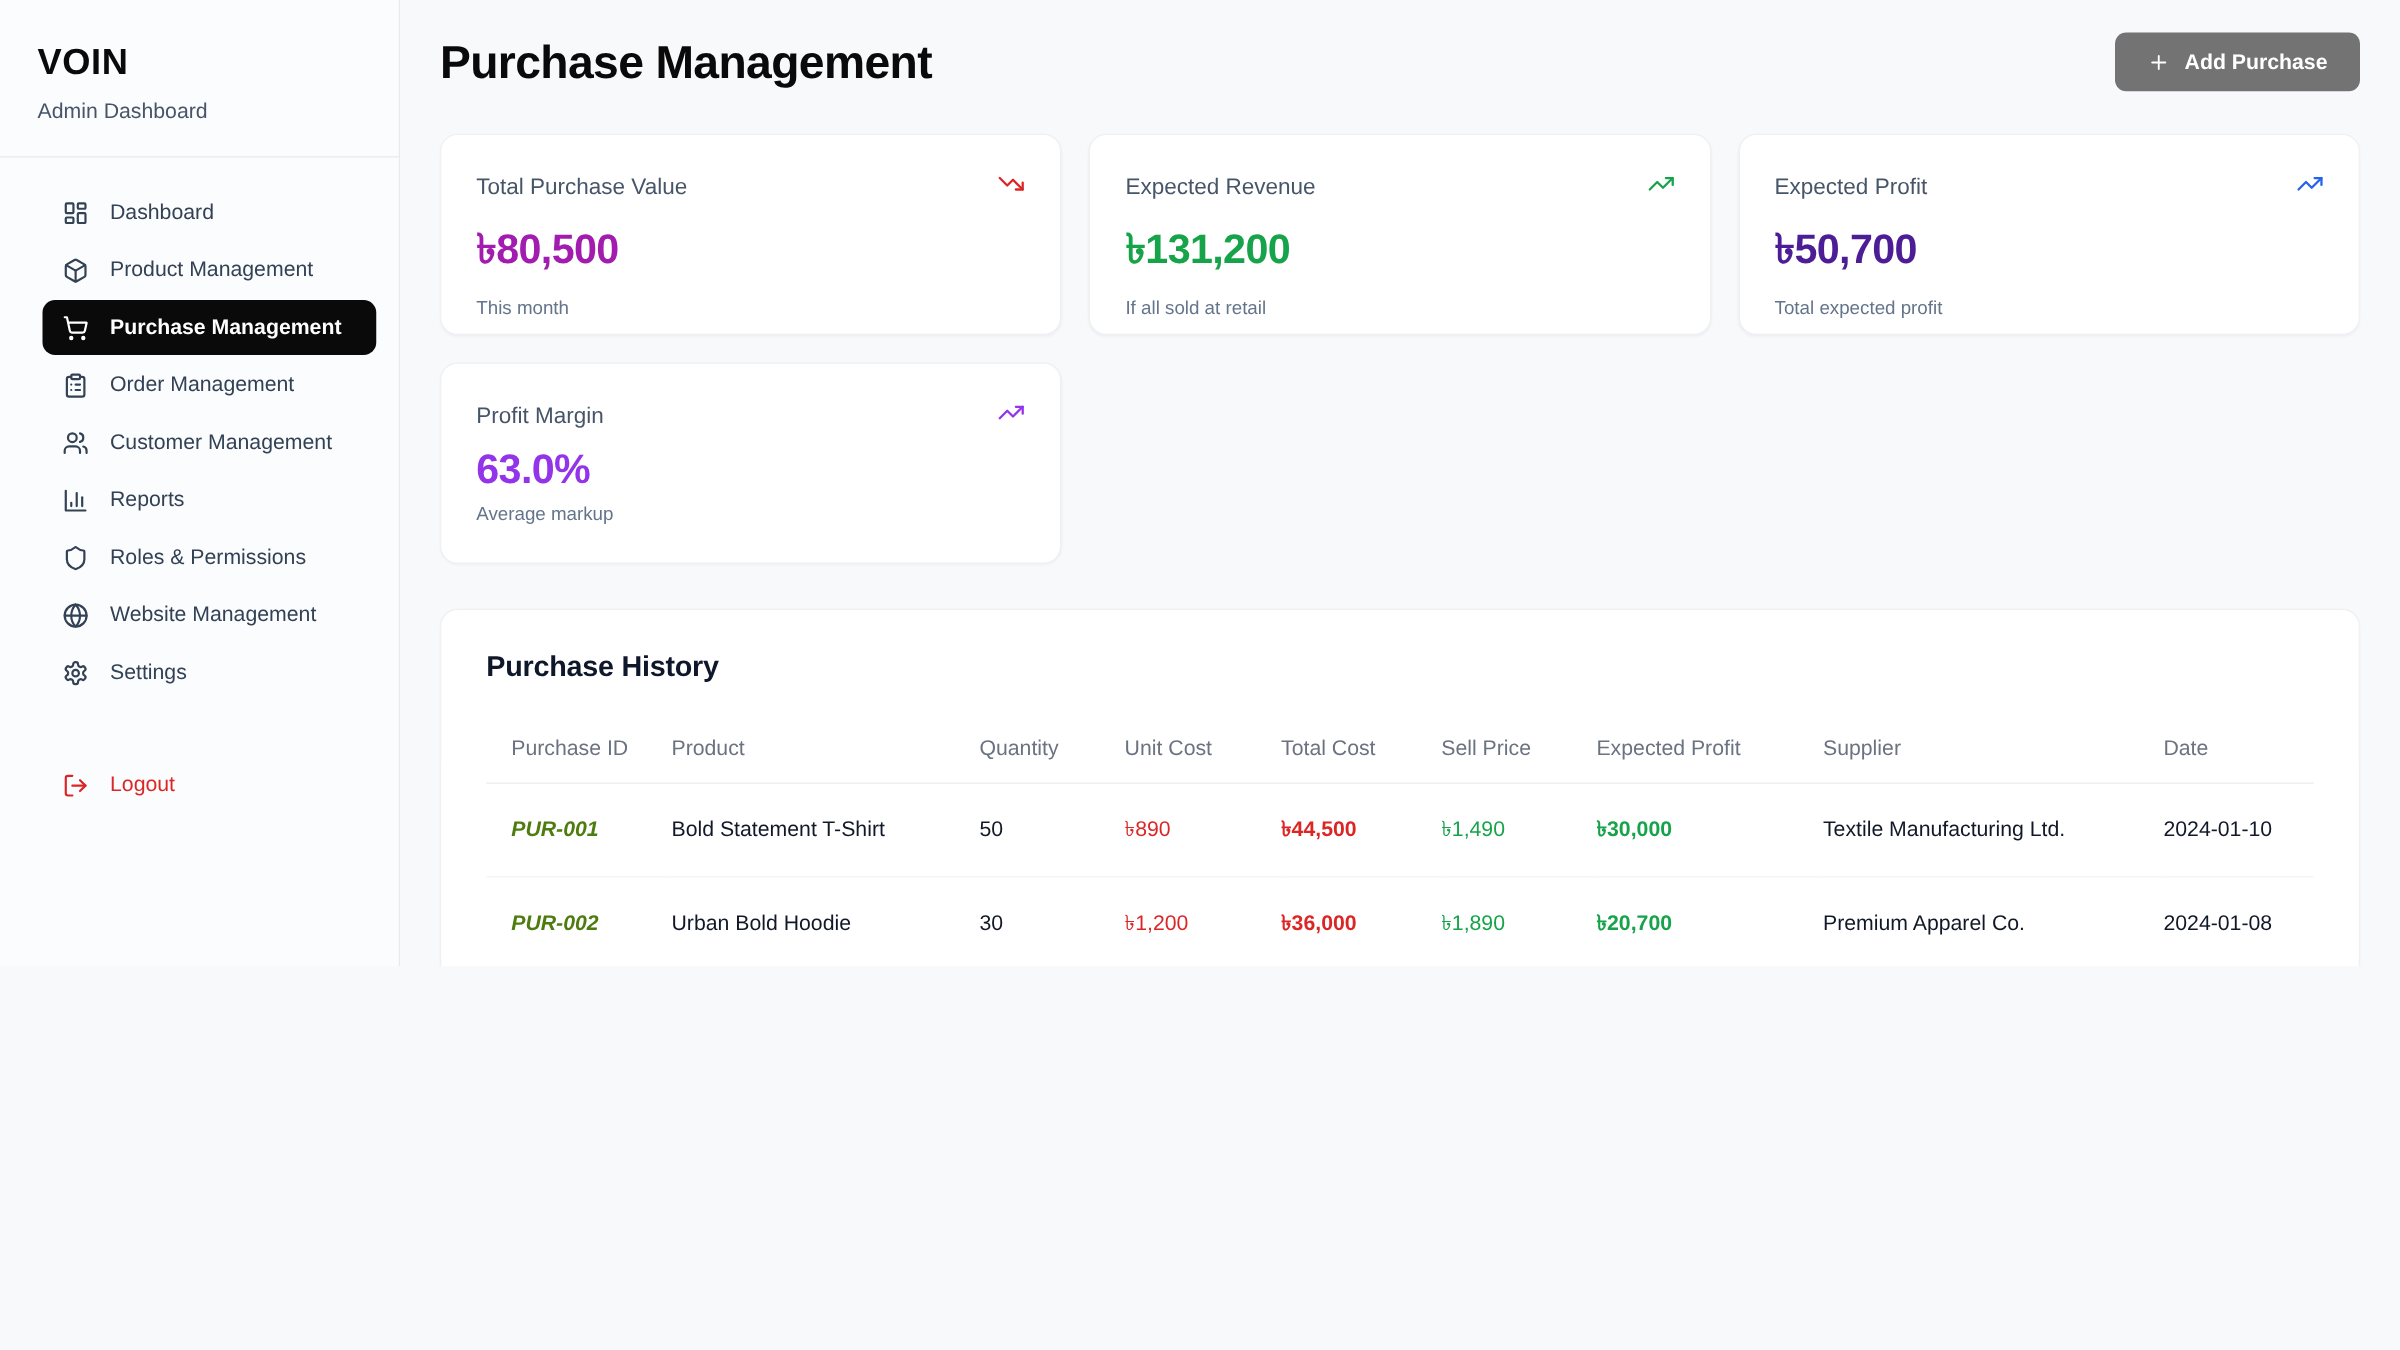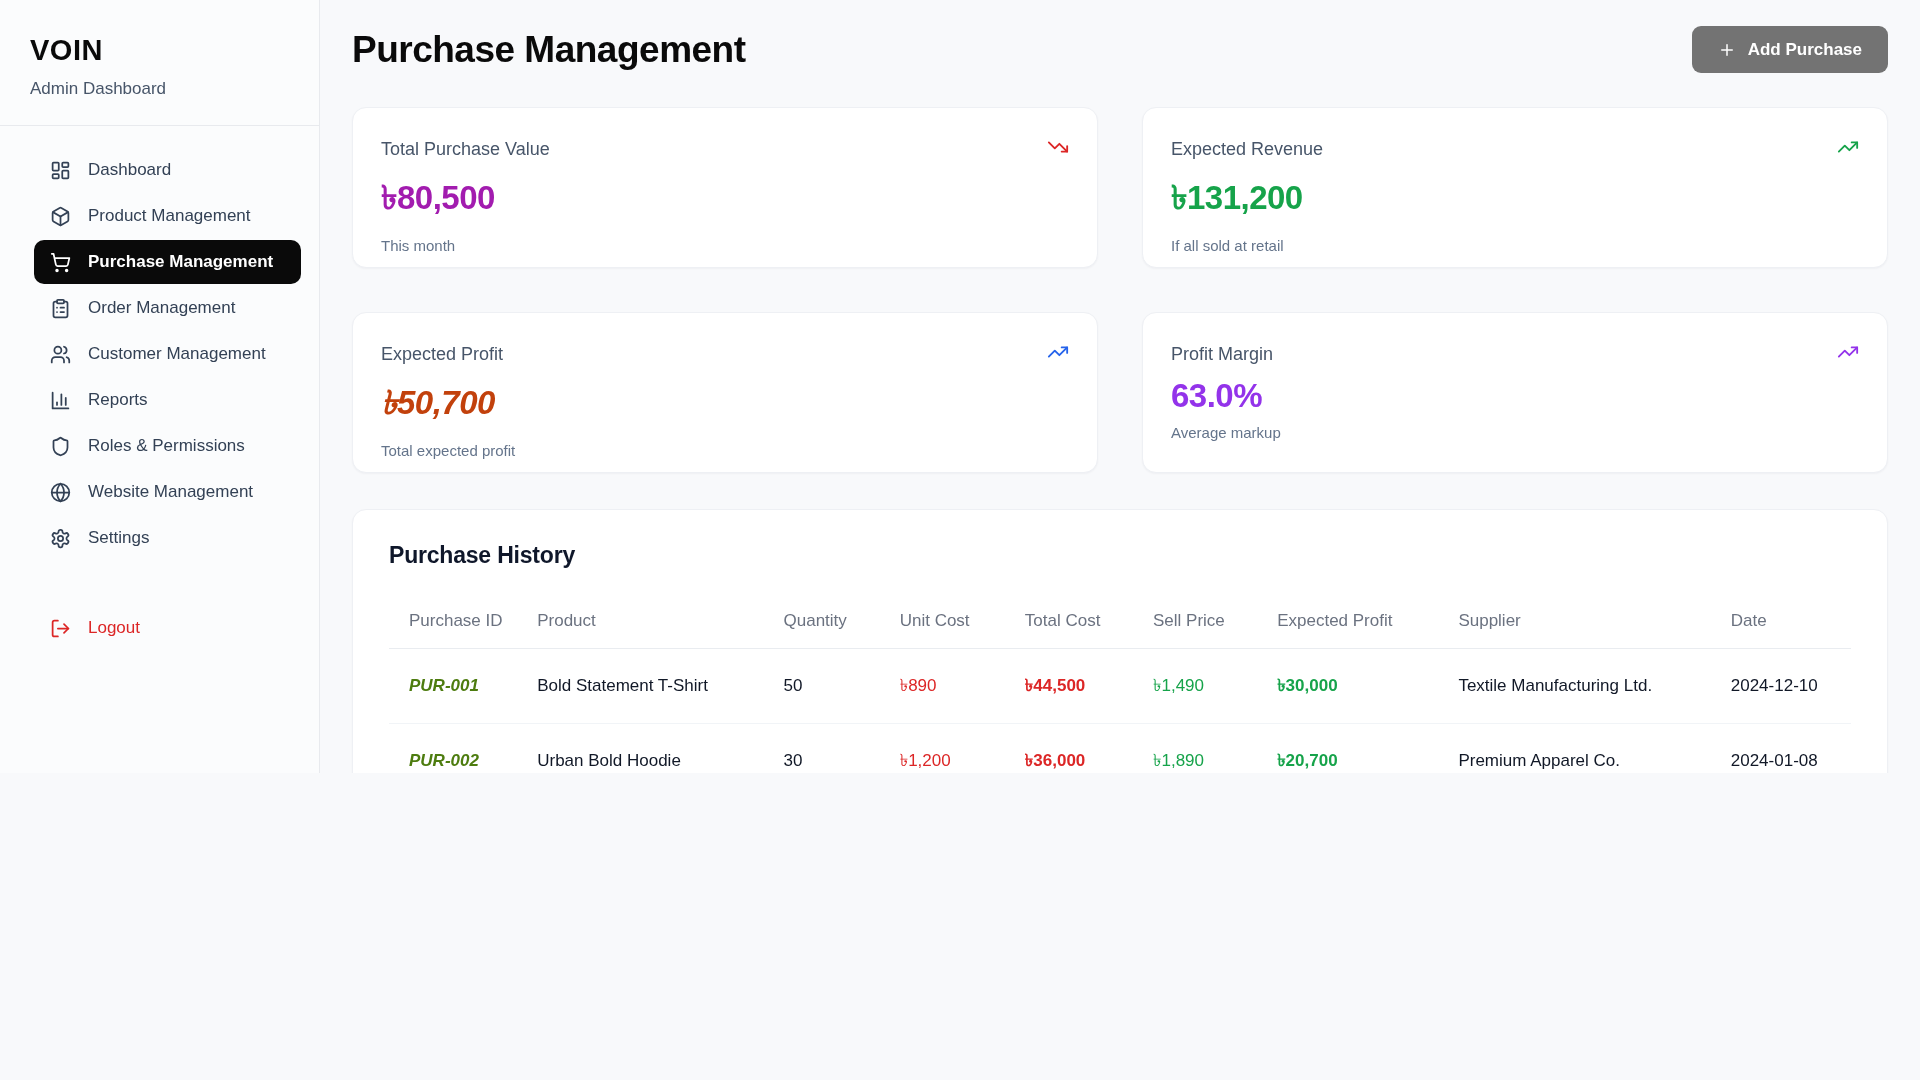--- a/index.html
+++ b/index.html
@@ -36,21 +36,21 @@
   .page-title { font-size:37px; font-weight:700; letter-spacing:-0.5px; color:#0a0a0a; }
   .add-btn {
     display:flex; align-items:center; gap:12px; background:#737373; color:#fff;
     border:none; border-radius:9px; padding:0 26px; height:47px;
     font-size:17px; font-weight:600; cursor:pointer;
     font-family:inherit;
   }
   .add-btn svg { width:18px; height:18px; }
 
   
-  .stats { display:grid; grid-template-columns:repeat(2,1fr); gap:44px; margin-top:34px; }
+  .stats { display:grid; grid-template-columns:repeat(3,1fr); gap:22px; margin-top:34px; }
   .card {
     background:#ffffff; border:1px solid #eef0f4; border-radius:14px;
     box-shadow:0 1px 2px rgba(16,24,40,.04);
   }
   .stat-card { padding:28px; height:161px; }
   .stat-top { display:flex; justify-content:space-between; align-items:center; }
   .stat-label { font-size:18px; font-weight:500; color:#475569; }
   .trend svg { width:22px; height:22px; }
   .stat-value { margin-top:10px; font-size:33px; font-weight:700; letter-spacing:-0.5px; }
   .stat-sub { margin-top:9px; font-size:15px; color:#64748b; }
@@ -254,21 +254,21 @@
       <div class="card stat-card">
         <div class="stat-top">
           <span class="stat-label">Expected Profit</span>
           <span class="trend" style="color: rgb(37, 99, 235);">
             <svg viewBox="0 0 24 24" fill="none" stroke="currentColor" stroke-width="2" stroke-linecap="round" stroke-linejoin="round">
                 <polyline points="22 7 13.5 15.5 8.5 10.5 2 17"></polyline>
                 <polyline points="16 7 22 7 22 13"></polyline>
               </svg>
           </span>
         </div>
-        <div class="stat-value" style="color: #c2410c; font-style: italic;">৳50,700</div>
+        <div class="stat-value" style="color: #4c1d95;">৳50,700</div>
         <div class="stat-sub">Total expected profit</div>
       </div>
 
       <div class="card stat-card">
         <div class="stat-top">
           <span class="stat-label">Profit Margin</span>
           <span class="trend" style="color: rgb(147, 51, 234);">
             <svg viewBox="0 0 24 24" fill="none" stroke="currentColor" stroke-width="2" stroke-linecap="round" stroke-linejoin="round">
                 <polyline points="22 7 13.5 15.5 8.5 10.5 2 17"></polyline>
                 <polyline points="16 7 22 7 22 13"></polyline>
@@ -311,21 +311,21 @@
         <tbody>
           <tr>
             <td class="cell-id">PUR-001</td>
             <td>Bold Statement T-Shirt</td>
             <td>50</td>
             <td class="cost-red">৳890</td>
             <td class="cost-red-bold">৳44,500</td>
             <td class="price-green">৳1,490</td>
             <td class="profit-green">৳30,000</td>
             <td>Textile Manufacturing Ltd.</td>
-            <td>2024-12-10</td>
+            <td>2024-01-10</td>
           </tr>
           <tr>
             <td class="cell-id">PUR-002</td>
             <td>Urban Bold Hoodie</td>
             <td>30</td>
             <td class="cost-red">৳1,200</td>
             <td class="cost-red-bold">৳36,000</td>
             <td class="price-green">৳1,890</td>
             <td class="profit-green">৳20,700</td>
             <td>Premium Apparel Co.</td>

